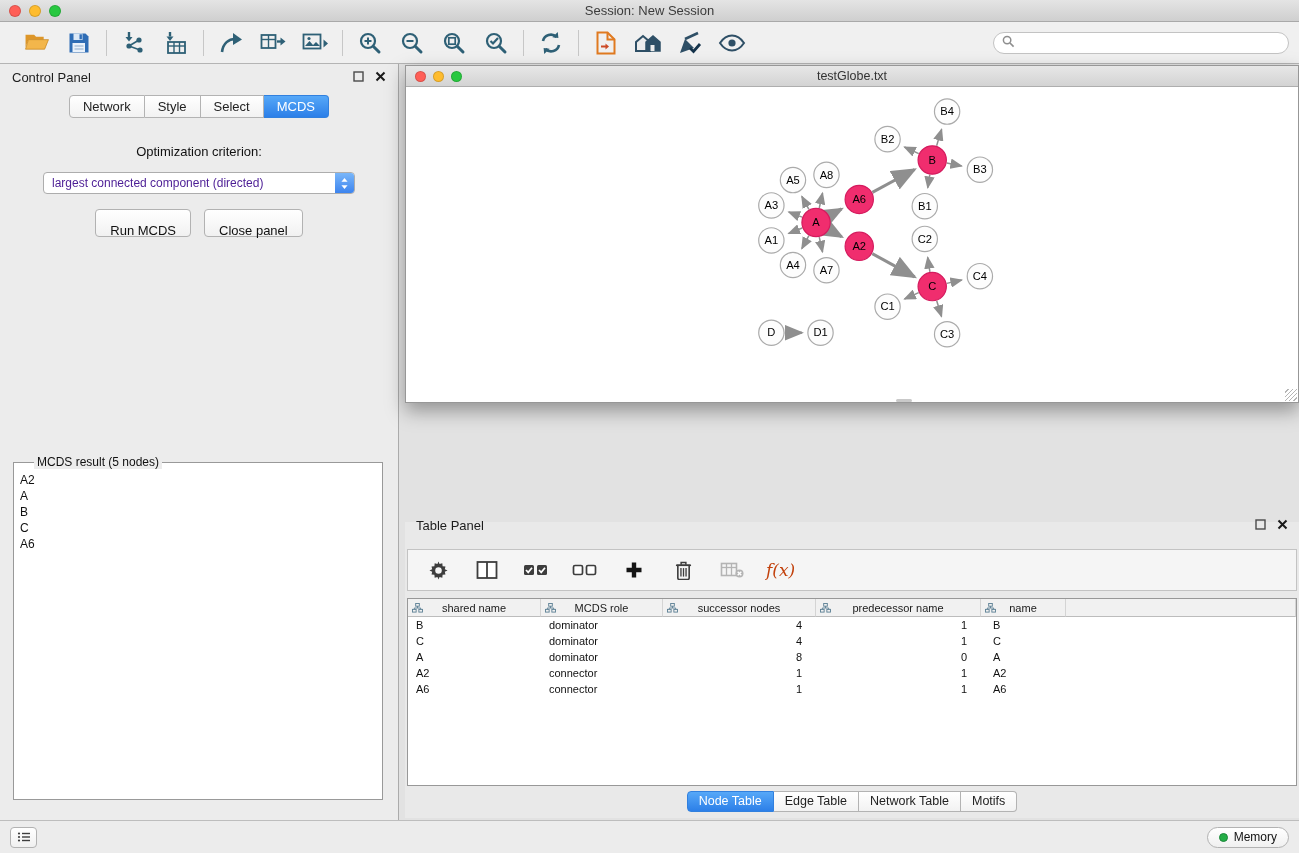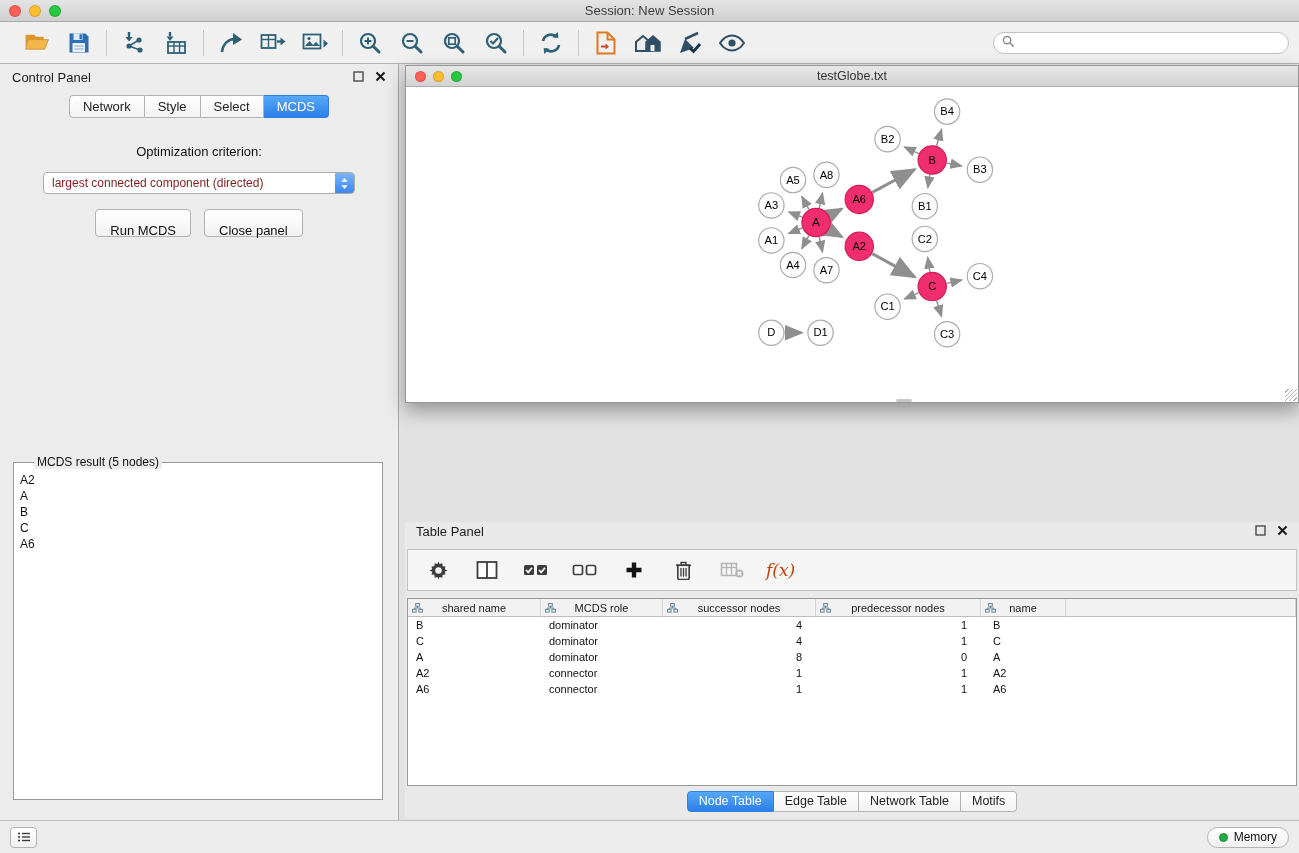--- a/index.html
+++ b/index.html
@@ -30,21 +30,21 @@
   .control-panel { width:399px; background:#ececec; border-right:1px solid #ababab; position:relative; }
   .panel-header { height:26px; display:flex; align-items:center; padding:0 12px; font-size:13px; color:#1d1d1d; }
   .panel-header .ph-buttons { margin-left:auto; display:flex; gap:11px; align-items:center; }
   .seg-tabs { display:flex; justify-content:center; margin-top:5px; }
   .seg { padding:3px 13px; font-size:13px; line-height:15px; background:linear-gradient(#ffffff,#f2f2f2); border:1px solid #b3b3b3; border-left:none; color:#222; }
   .seg:first-child { border-left:1px solid #b3b3b3; border-radius:4px 0 0 4px; }
   .seg:last-child { border-radius:0 4px 4px 0; }
   .seg.active { background:linear-gradient(#56a8f8,#2c7fe8); border-color:#3180de; color:#fff; }
   .opt-label { text-align:center; font-size:13px; color:#111; margin-top:26px; }
   .dropdown { margin:13px auto 0; width:312px; height:22px; background:#fff; border:1px solid #adadad; border-radius:4px; display:flex; align-items:center; overflow:hidden; }
-  .dd-text { flex:1; font-size:12px; padding:0 8px; color:#7f1d1d; white-space:nowrap; }
+  .dd-text { flex:1; font-size:12px; padding:0 8px; color:#4c1d95; white-space:nowrap; }
   .dd-cap { width:19px; height:22px; background:linear-gradient(#7cb9fa,#3a82ee); display:flex; align-items:center; justify-content:center; border-radius:0 3px 3px 0; }
   .btn-row { display:flex; justify-content:center; gap:13px; margin-top:15px; }
   .btn { height:21px; padding:13px 14px; font-size:13px; font-family:"Liberation Sans",sans-serif; background:linear-gradient(#ffffff,#f1f1f1); border:1px solid #b2b2b2; border-radius:4px; color:#111; }
   .result-box { position:absolute; left:13px; right:15px; top:391px; bottom:20px; border:1px solid #999; background:#fff; }
   .result-box legend { font-size:12px; color:#111; margin-left:20px; padding:0 3px; background:#ececec; }
   .result-list { padding:3px 6px; font-size:12px; line-height:16px; color:#111; }
 
   
   .right { flex:1; position:relative; background:#e2e2e2; }
 
@@ -57,21 +57,21 @@
   .net-canvas { position:absolute; top:21px; left:0; right:0; bottom:0; background:#fff; overflow:hidden;margin-left:48px; }
   .net-canvas svg text { font-family:"Liberation Sans",sans-serif; }
   .nub { position:absolute; background:#c9c9c9; border-radius:2px; }
   .nub-left { left:0; top:348px; width:3px; height:16px; }
   .nub-bottom { bottom:0; left:442px; height:3px; width:16px; }
   .grip { position:absolute; right:1px; bottom:1px; width:12px; height:12px;
           background:repeating-linear-gradient(135deg, transparent 0 2px, #b5b5b5 2px 3px); }
 
   
   .table-panel { position:absolute; top:458px; left:6px; right:0; bottom:2px; background:#e9e9e9; }
-  .tp-header { height:18px; display:flex; align-items:center; padding:7px 11px; font-size:13px; color:#1d1d1d; }
+  .tp-header { height:18px; display:flex; align-items:flex-end; padding:7px 11px; font-size:13px; color:#1d1d1d; }
   .tp-header .ph-buttons { margin-left:auto; display:flex; gap:11px; align-items:center; }
   .tp-toolbar { position:absolute; top:27px; left:2px; right:2px; height:42px; background:#f5f5f5; border:1px solid #c3c3c3; display:flex; align-items:center; gap:19px; padding:0 15px; }
   .fx { font-family:"DejaVu Serif", serif; font-style:italic; font-size:17px; color:#c2410c; }
   .tp-table-wrap { position:absolute; top:76px; left:2px; right:2px; bottom:32px; border:1px solid #989898; background:#fff; overflow:hidden; }
   .t-row { display:grid; grid-template-columns:133px 122px 153px 165px 85px 1fr; }
   .th { position:relative; height:18px; background:#f1f1f1; border-right:1px solid #d4d4d4; border-bottom:1px solid #bcbcbc; font-size:11px; color:#1a1a1a; display:flex; align-items:center; justify-content:center; }
   .th .tree { position:absolute; left:4px; top:4px; }
   .td { height:16px; line-height:16px; font-size:11px; color:#111; padding:0 8px; white-space:nowrap; overflow:hidden; }
   .td.num { text-align:right; padding-right:14px; }
   .td.namecol { padding-left:12px; }
@@ -481,21 +481,21 @@
                   </svg></span>
                 <span>successor nodes</span>
               </div>
               <div class="th">
                 <span class="tree"><svg viewBox="0 0 12 11" width="11" height="10">
                     <rect x="4" y="0.5" width="4" height="3" fill="none" stroke="#5b7f94" stroke-width="1"></rect>
                     <rect x="0.5" y="7" width="4" height="3" fill="none" stroke="#5b7f94" stroke-width="1"></rect>
                     <rect x="7.5" y="7" width="4" height="3" fill="none" stroke="#5b7f94" stroke-width="1"></rect>
                     <path d="M6 3.5v2M2.5 7V5.5h7V7" fill="none" stroke="#5b7f94" stroke-width="1"></path>
                   </svg></span>
-                <span>predecessor nodes</span>
+                <span>predecessor name</span>
               </div>
               <div class="th">
                 <span class="tree"><svg viewBox="0 0 12 11" width="11" height="10">
                     <rect x="4" y="0.5" width="4" height="3" fill="none" stroke="#5b7f94" stroke-width="1"></rect>
                     <rect x="0.5" y="7" width="4" height="3" fill="none" stroke="#5b7f94" stroke-width="1"></rect>
                     <rect x="7.5" y="7" width="4" height="3" fill="none" stroke="#5b7f94" stroke-width="1"></rect>
                     <path d="M6 3.5v2M2.5 7V5.5h7V7" fill="none" stroke="#5b7f94" stroke-width="1"></path>
                   </svg></span>
                 <span>name</span>
               </div>

